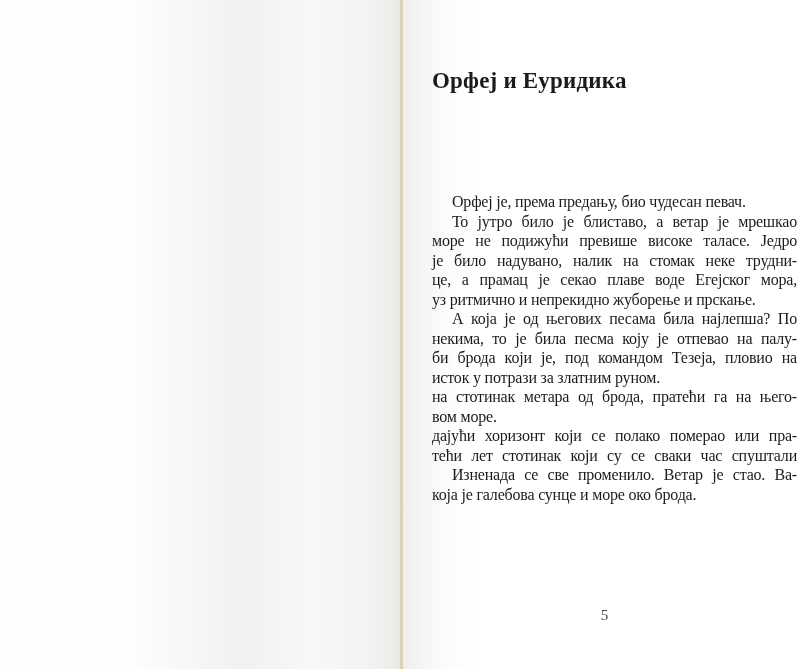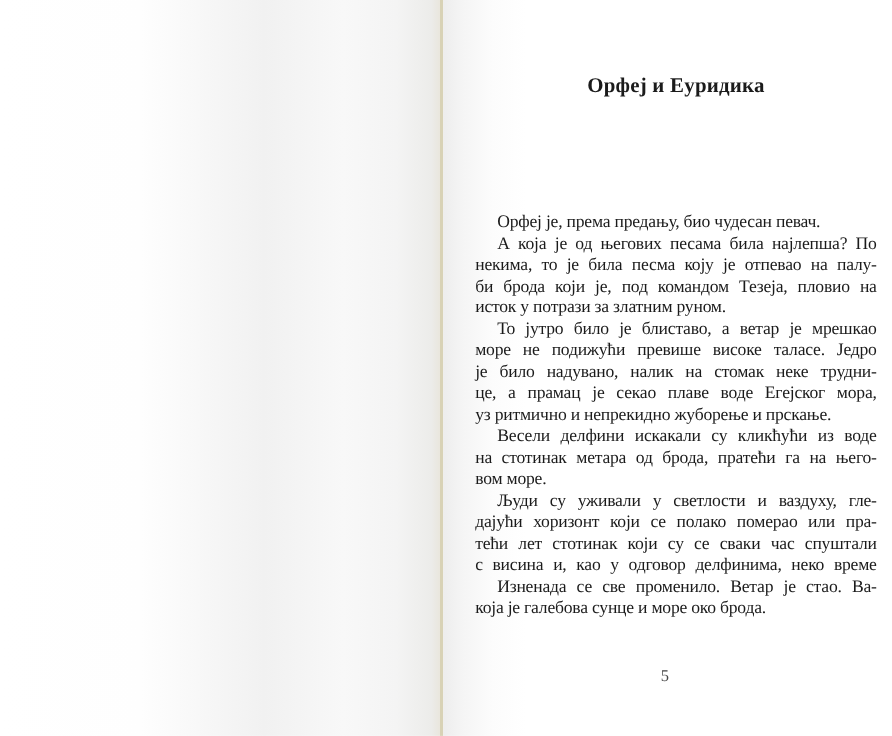--- a/index.html
+++ b/index.html
@@ -35,22 +35,22 @@
   
   .page-right {
     position: absolute; top: 0; left: 403px;
     width: 408px; height: 669px;
     background: linear-gradient(to right,
       #ededed 0px, #f5f5f5 18px, #fcfcfc 45px, #ffffff 75px, #ffffff 100%);
   }
   .chapter-title {
     position: absolute; top: 68px; left: 29px;
     width: 365px;
-    text-align: center;
-    font-size: 19px;
+    text-align: left;
+    font-size: 23px;
     font-weight: bold;
     color: var(--ink);
     letter-spacing: 0.2px;
   }
   .text-block {
     position: absolute; top: 192px; left: 29px;
     width: 365px;
     font-size: 16px;
     line-height: 19.5px;
     letter-spacing: -0.2px;
@@ -77,42 +77,39 @@
 <div class="book">
   <div class="page-left"></div>
   <div class="spine"></div>
   <div class="page-right">
     <div class="chapter-title">Орфеј и Еуридика</div>
     <div class="text-block">
         <div class="para">
           <div class="line first last">Орфеј је, према предању, био чудесан певач.</div>
         </div>
         <div class="para">
-          <div class="line first fill">А која је од његових песама била најлепша? По</div>
-          <div class="line fill">некима, то је била песма коју је отпевао на палу-</div>
-          <div class="line fill">би брода који је, под командом Тезеја, пловио на</div>
-          <div class="line last">исток у потрази за златним руном.</div>
-        </div>
-        <div class="para">
           <div class="line first fill">То јутро било је блиставо, а ветар је мрешкао</div>
           <div class="line fill">море не подижући превише високе таласе. Једро</div>
           <div class="line fill">је било надувано, налик на стомак неке трудни-</div>
           <div class="line fill">це, а прамац је секао плаве воде Егејског мора,</div>
           <div class="line last">уз ритмично и непрекидно жуборење и прскање.</div>
         </div>
         <div class="para">
-          <div class="line first fill">Весели делфини искакали су кликћући из воде</div>
+          <div class="line first fill">А која је од његових песама била најлепша? По</div>
+          <div class="line fill">некима, то је била песма коју је отпевао на палу-</div>
+          <div class="line fill">би брода који је, под командом Тезеја, пловио на</div>
+          <div class="line last">исток у потрази за златним руном.</div>
+        </div>
+        <div class="para">
           <div class="line fill">на стотинак метара од брода, пратећи га на њего-</div>
           <div class="line last">вом море.</div>
         </div>
         <div class="para">
-          <div class="line first fill">Људи су уживали у светлости и ваздуху, гле-</div>
           <div class="line fill">дајући хоризонт који се полако померао или пра-</div>
           <div class="line fill">тећи лет стотинак који су се сваки час спуштали</div>
-          <div class="line fill">с висина и, као у одговор делфинима, неко време</div>
         </div>
         <div class="para">
           <div class="line first fill">Изненада се све променило. Ветар је стао. Ва-</div>
           <div class="line last">која је галебова сунце и море око брода.</div>
         </div>
       </div>
     <div class="folio">5</div>
   </div>
 </div>
 

